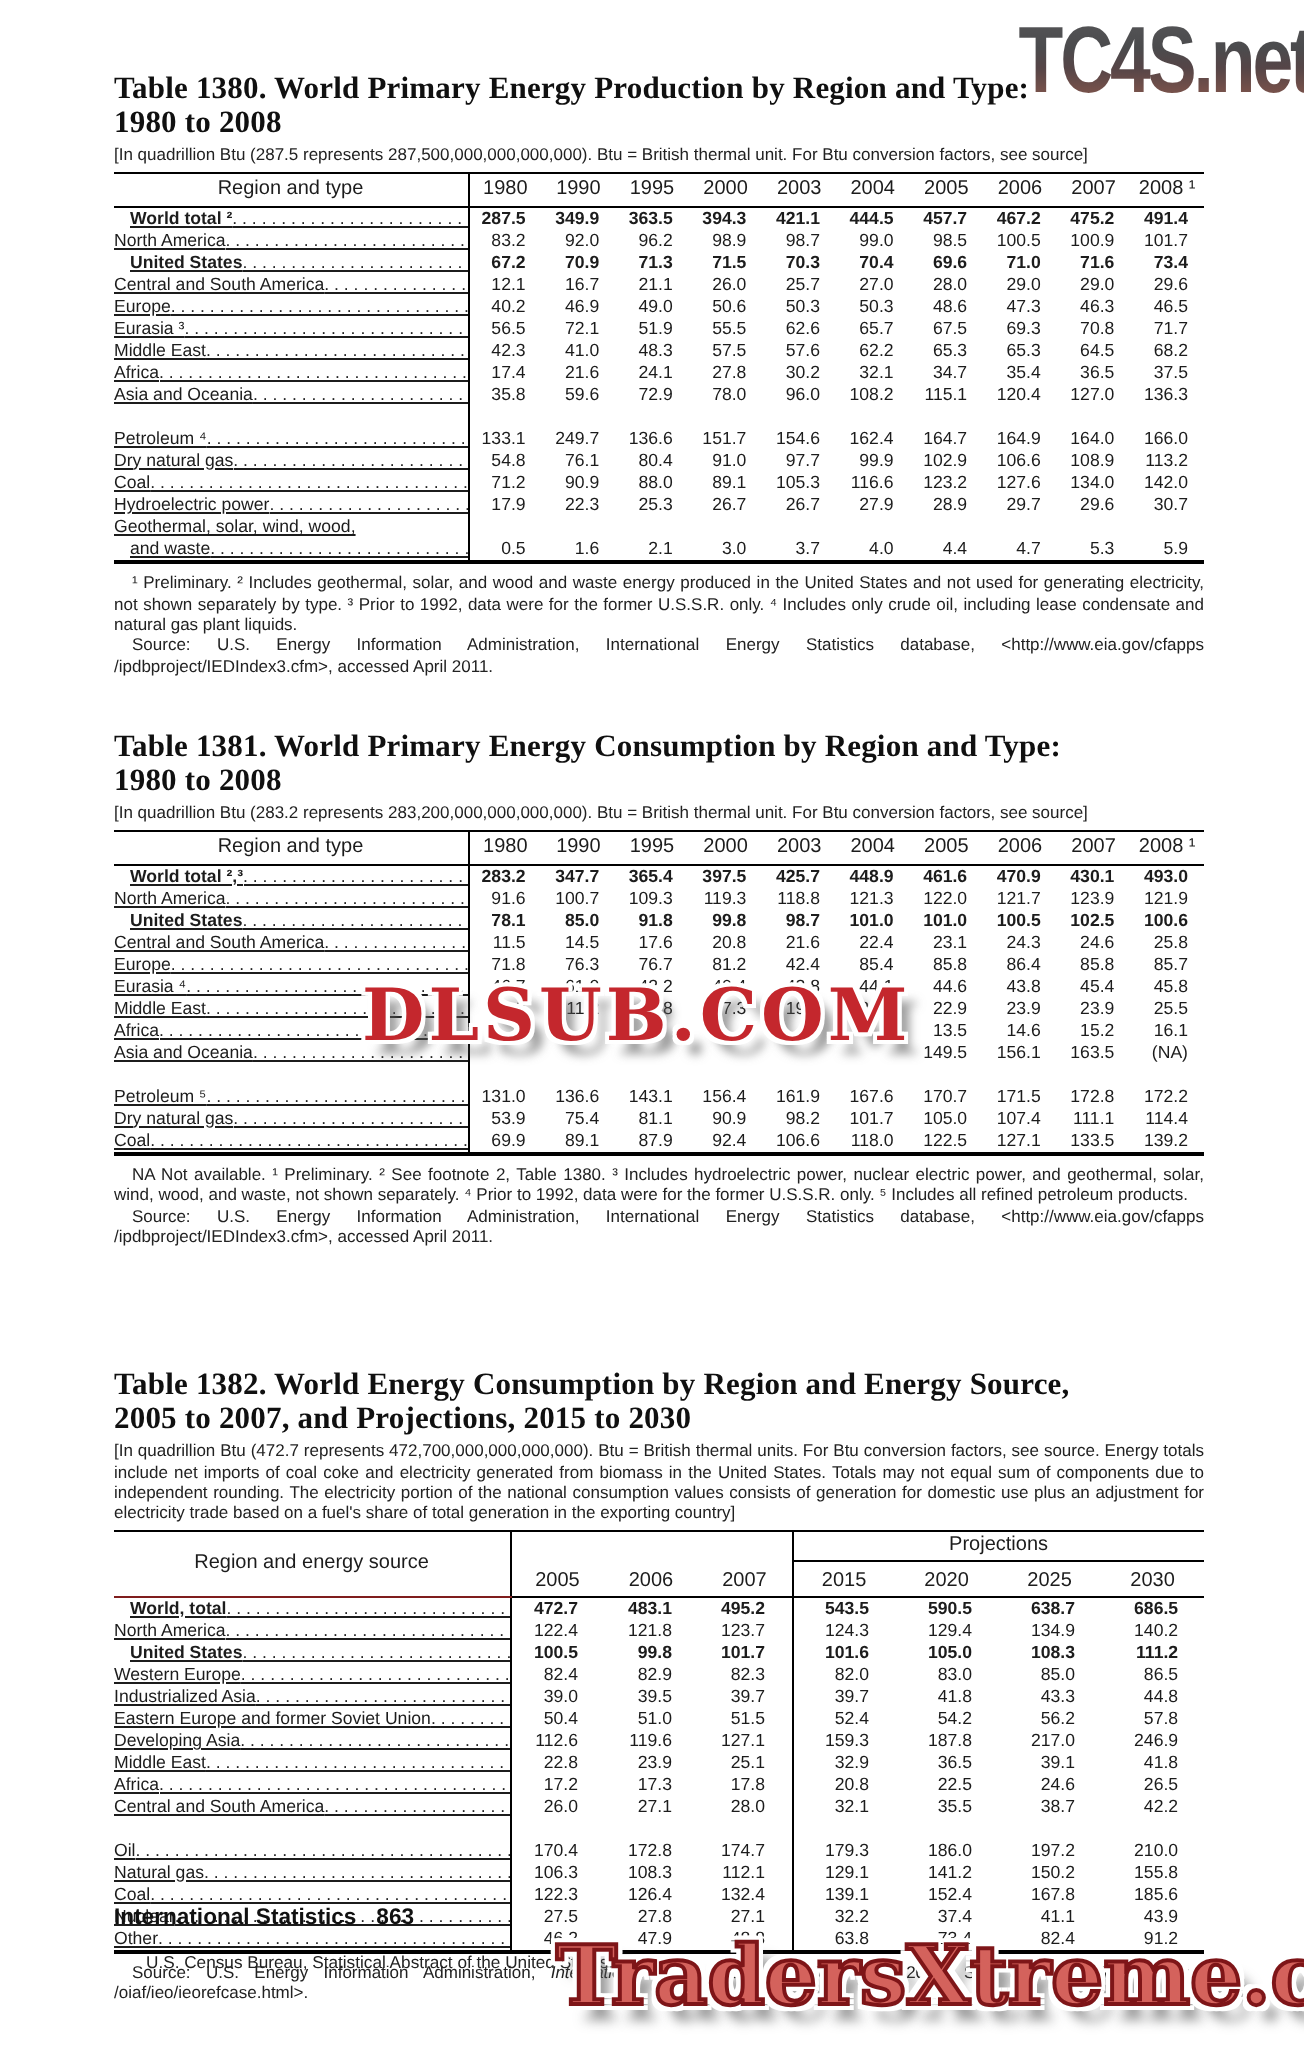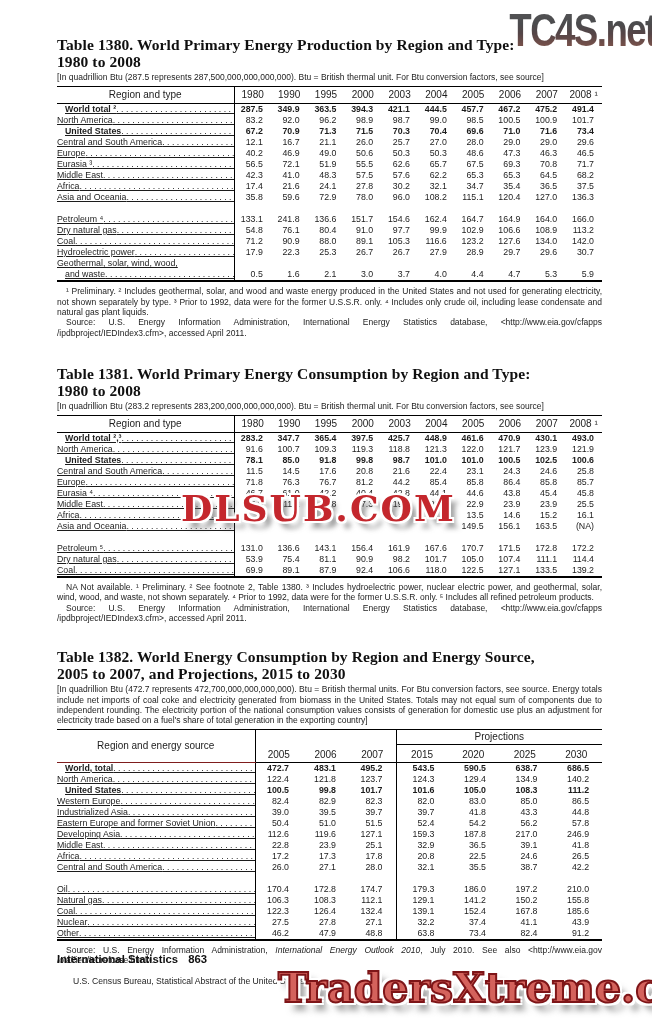--- a/index.html
+++ b/index.html
@@ -280,21 +280,21 @@
             <td class="v"></td>
           </tr>
           <tr>
             <td class="lblc">
               <div class="lbl">
                 <span class="txt">Petroleum ⁴</span>
                 <span class="dots"></span>
               </div>
             </td>
             <td class="v vl">133.1</td>
-            <td class="v">241.8</td>
+            <td class="v">249.7</td>
             <td class="v">136.6</td>
             <td class="v">151.7</td>
             <td class="v">154.6</td>
             <td class="v">162.4</td>
             <td class="v">164.7</td>
             <td class="v">164.9</td>
             <td class="v">164.0</td>
             <td class="v">166.0</td>
           </tr>
           <tr>
@@ -497,21 +497,21 @@
             <td class="lblc">
               <div class="lbl">
                 <span class="txt">Europe</span>
                 <span class="dots"></span>
               </div>
             </td>
             <td class="v vl">71.8</td>
             <td class="v">76.3</td>
             <td class="v">76.7</td>
             <td class="v">81.2</td>
-            <td class="v">44.2</td>
+            <td class="v">42.4</td>
             <td class="v">85.4</td>
             <td class="v">85.8</td>
             <td class="v">86.4</td>
             <td class="v">85.8</td>
             <td class="v">85.7</td>
           </tr>
           <tr>
             <td class="lblc">
               <div class="lbl">
                 <span class="txt">Eurasia ⁴</span>
@@ -651,21 +651,21 @@
             <td class="v">139.2</td>
           </tr>
         </tbody>
       </table>
     <div class="notes">
       <p class="note">NA Not available. ¹ Preliminary. ² See footnote 2, Table 1380. ³ Includes hydroelectric power, nuclear electric power, and geothermal, solar, wind, wood, and waste, not shown separately. ⁴ Prior to 1992, data were for the former U.S.S.R. only. ⁵ Includes all refined petroleum products.</p>
       <p class="note">Source: U.S. Energy Information Administration, International Energy Statistics database, &lt;http://www.eia.gov/cfapps /ipdbproject/IEDIndex3.cfm&gt;, accessed April 2011.</p>
     </div>
   </div>
 
-  <div class="block" style="top:648px;">
+  <div class="block" style="top:684px;">
     <div class="tbl-title">
       <div>Table 1382. World Energy Consumption by Region and Energy Source,</div>
       <div>2005 to 2007, and Projections, 2015 to 2030</div>
     </div>
     <div class="headnote">[In quadrillion Btu (472.7 represents 472,700,000,000,000,000). Btu = British thermal units. For Btu conversion factors, see source. Energy totals include net imports of coal coke and electricity generated from biomass in the United States. Totals may not equal sum of components due to independent rounding. The electricity portion of the national consumption values consists of generation for domestic use plus an adjustment for electricity trade based on a fuel's share of total generation in the exporting country]</div>
     <table class="t2">
       <colgroup>
         <col style="width:198px">
         <col span="3" style="width:47px">
         <col span="4" style="width:51.5px">

